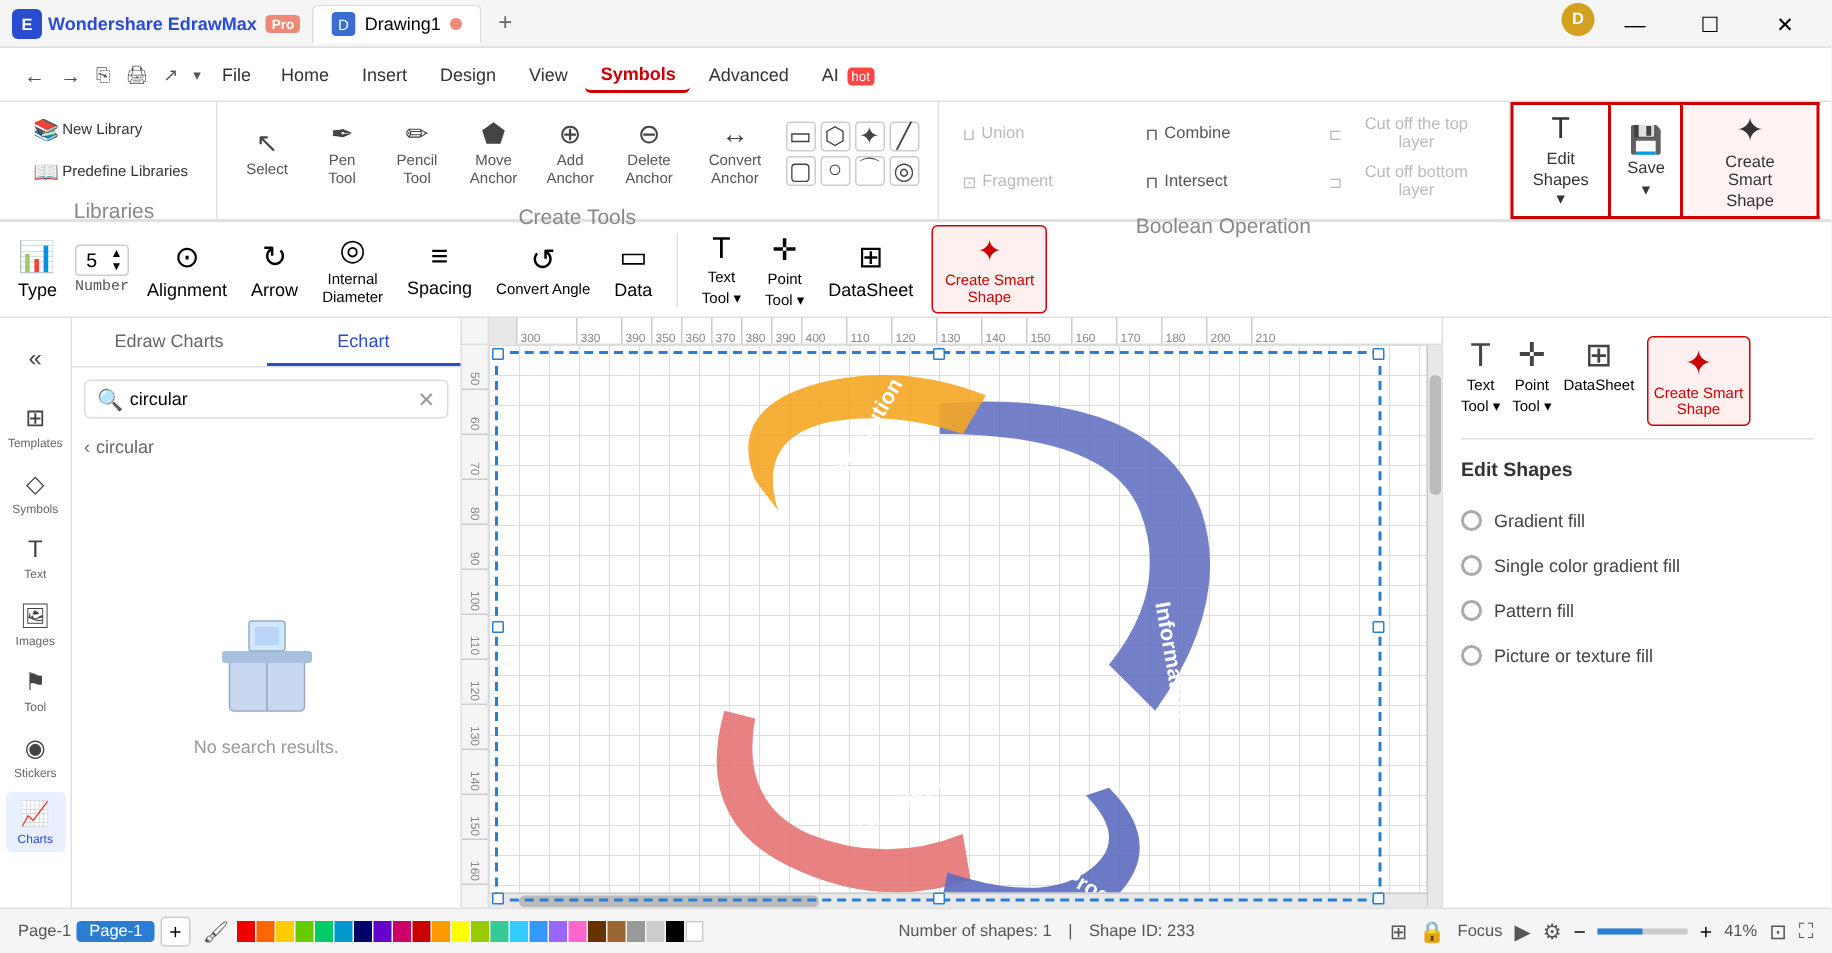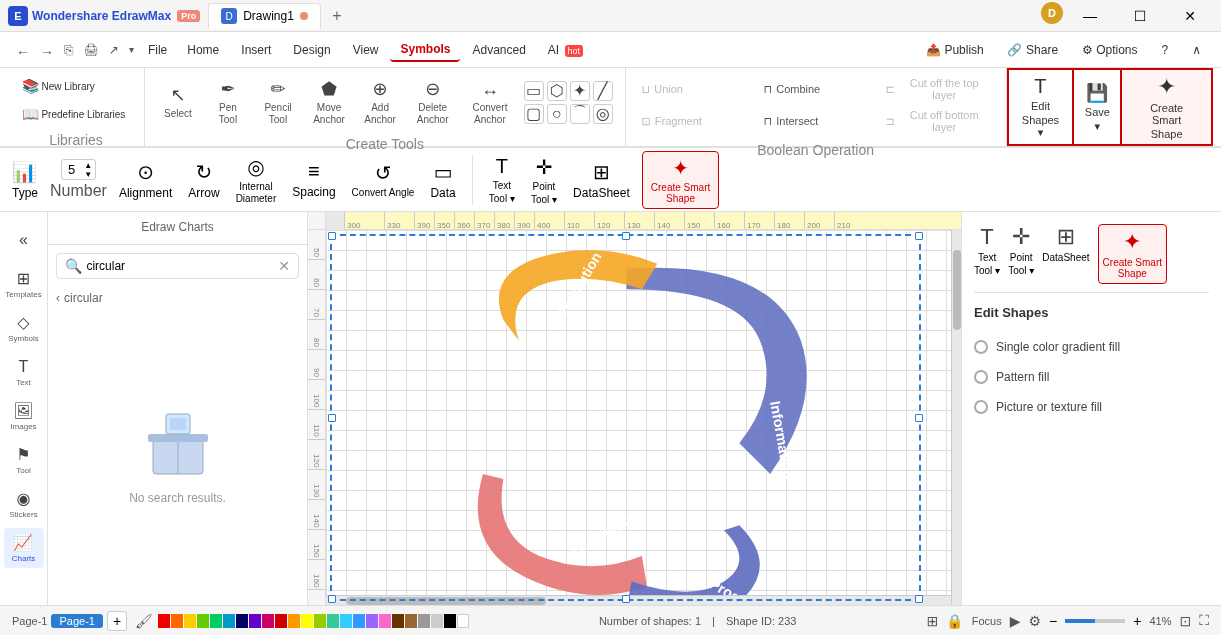--- a/index.html
+++ b/index.html
@@ -91,21 +91,21 @@
     .search-box { display: flex; align-items: center; margin: 8px; border: 1px solid #ddd; border-radius: 4px; padding: 4px 8px; gap: 4px; }
     .search-input { border: none; outline: none; flex: 1; font-size: 12px; }
     .search-clear { cursor: pointer; color: #999; font-size: 14px; }
 
     .breadcrumb { display: flex; align-items: center; padding: 4px 8px; font-size: 12px; color: #666; gap: 4px; }
 
     .no-results { display: flex; flex-direction: column; align-items: center; justify-content: center; flex: 1; color: #999; font-size: 12px; gap: 12px; padding: 20px; }
 
     
     .canvas-wrapper { flex: 1; display: flex; flex-direction: column; background: #e8e8e8; position: relative; overflow: hidden; }
-    .ruler-h { height: 18px; background: #fef9c3; border-bottom: 1px solid #ddd; display: flex; align-items: center; overflow: hidden; margin-left: 18px; }
+    .ruler-h { height: 18px; background: #ffffff; border-bottom: 1px solid #ddd; display: flex; align-items: center; overflow: hidden; margin-left: 18px; }
     .ruler-v { width: 18px; background: #f5f5f5; border-right: 1px solid #ddd; }
     .canvas-area { flex: 1; background: #c8c8c8; position: relative; overflow: hidden; }
 
     
     .right-panel { width: 260px; background: #fff; border-left: 1px solid #e0e0e0; padding: 12px; display: flex; flex-direction: column; gap: 8px; }
     .right-panel-title { font-size: 13px; font-weight: 600; color: #333; margin-bottom: 8px; }
     .fill-option { display: flex; align-items: center; gap: 8px; padding: 4px 0; }
     .radio-circle { width: 14px; height: 14px; border-radius: 50%; border: 2px solid #aaa; display: inline-block; flex-shrink: 0; }
     .fill-label { font-size: 12px; color: #444; }
 
@@ -173,27 +173,20 @@
   <button class="menu-nav-btn" style="font-size:10px;">▾</button>
   <button class="menu-file-btn">File</button>
   <button class="menu-item">Home</button>
   <button class="menu-item">Insert</button>
   <button class="menu-item">Design</button>
   <button class="menu-item">View</button>
   <button class="menu-item active" style="color:#cc0000; border-bottom:2px solid #cc0000; font-weight:600;">Symbols</button>
   <button class="menu-item">Advanced</button>
   <button class="menu-item">AI <span class="hot-badge">hot</span></button>
   <div class="menu-spacer"></div>
-  <div class="menu-right">
-    <button class="menu-right-btn">📤 Publish</button>
-    <button class="menu-right-btn">🔗 Share</button>
-    <button class="menu-right-btn">⚙ Options</button>
-    <button class="menu-right-btn">?</button>
-    <button class="menu-right-btn">∧</button>
-  </div>
 </div>
 
 <div class="toolbar">
 
   <div class="toolbar-group">
     <div class="toolbar-items">
       <div style="display:flex;flex-direction:column;gap:4px;">
         <button class="tool-btn" style="flex-direction:row;min-width:120px;justify-content:flex-start;">
           <span style="font-size:14px;">📚</span>
           <span>New Library</span>
@@ -320,21 +313,21 @@
   </div>
 
   <div style="display:flex;flex-direction:column;align-items:center;gap:2px;">
     <div style="display:flex;align-items:center;border:1px solid #ccc;border-radius:3px;">
       <span style="padding:2px 6px;font-size:13px;">5</span>
       <div style="display:flex;flex-direction:column;">
         <button style="border:none;background:none;cursor:pointer;font-size:8px;padding:0 3px;">▲</button>
         <button style="border:none;background:none;cursor:pointer;font-size:8px;padding:0 3px;">▼</button>
       </div>
     </div>
-    <span style="font-size:16px;color:#555;">Number</span>
+    <span style="font-size:10px;color:#555;font-family:Liberation Mono, monospace;">Number</span>
   </div>
 
   <div class="tool2-btn">
     <span style="font-size:20px;">⊙</span>
     <span>Alignment</span>
   </div>
 
   <div class="tool2-btn">
     <span style="font-size:20px;">↻</span>
     <span>Arrow</span>
@@ -417,20 +410,21 @@
     </button>
     <button class="sidebar-btn active">
       <span class="sidebar-icon" style="color:#2a4dd0;">📈</span>
       <span class="sidebar-label" style="color:#2a4dd0;">Charts</span>
     </button>
   </div>
 
   <div class="library-panel">
     <div class="library-header">
       <div class="lib-tab">Edraw Charts</div>
+      <div class="lib-tab active">Echart</div>
     </div>
     <div class="search-box">
       <span style="color:#999;font-size:14px;">🔍</span>
       <input class="search-input" type="text" value="circular" style="">
       <span class="search-clear">✕</span>
     </div>
     <div class="breadcrumb">
       <span style="cursor:pointer;">‹</span>
       <span>circular</span>
     </div>
@@ -550,20 +544,24 @@
         <span style="font-size:22px;color:#444;">⊞</span>
         <span style="font-size:10px;">DataSheet</span>
       </div>
       <div style="display:flex;flex-direction:column;align-items:center;cursor:pointer;gap:2px;background:#fff0f0;border:1px solid #cc0000;border-radius:4px;padding:4px;">
         <span style="font-size:22px;color:#cc0000;">✦</span>
         <span style="font-size:10px;color:#cc0000;text-align:center;">Create Smart<br>Shape</span>
       </div>
     </div>
 
     <div class="right-panel-title">Edit Shapes</div>
+    <div class="fill-option">
+      <div class="radio-circle"></div>
+      <span class="fill-label">Gradient fill</span>
+    </div>
     <div class="fill-option">
       <div class="radio-circle"></div>
       <span class="fill-label">Single color gradient fill</span>
     </div>
     <div class="fill-option">
       <div class="radio-circle"></div>
       <span class="fill-label">Pattern fill</span>
     </div>
     <div class="fill-option">
       <div class="radio-circle"></div>

